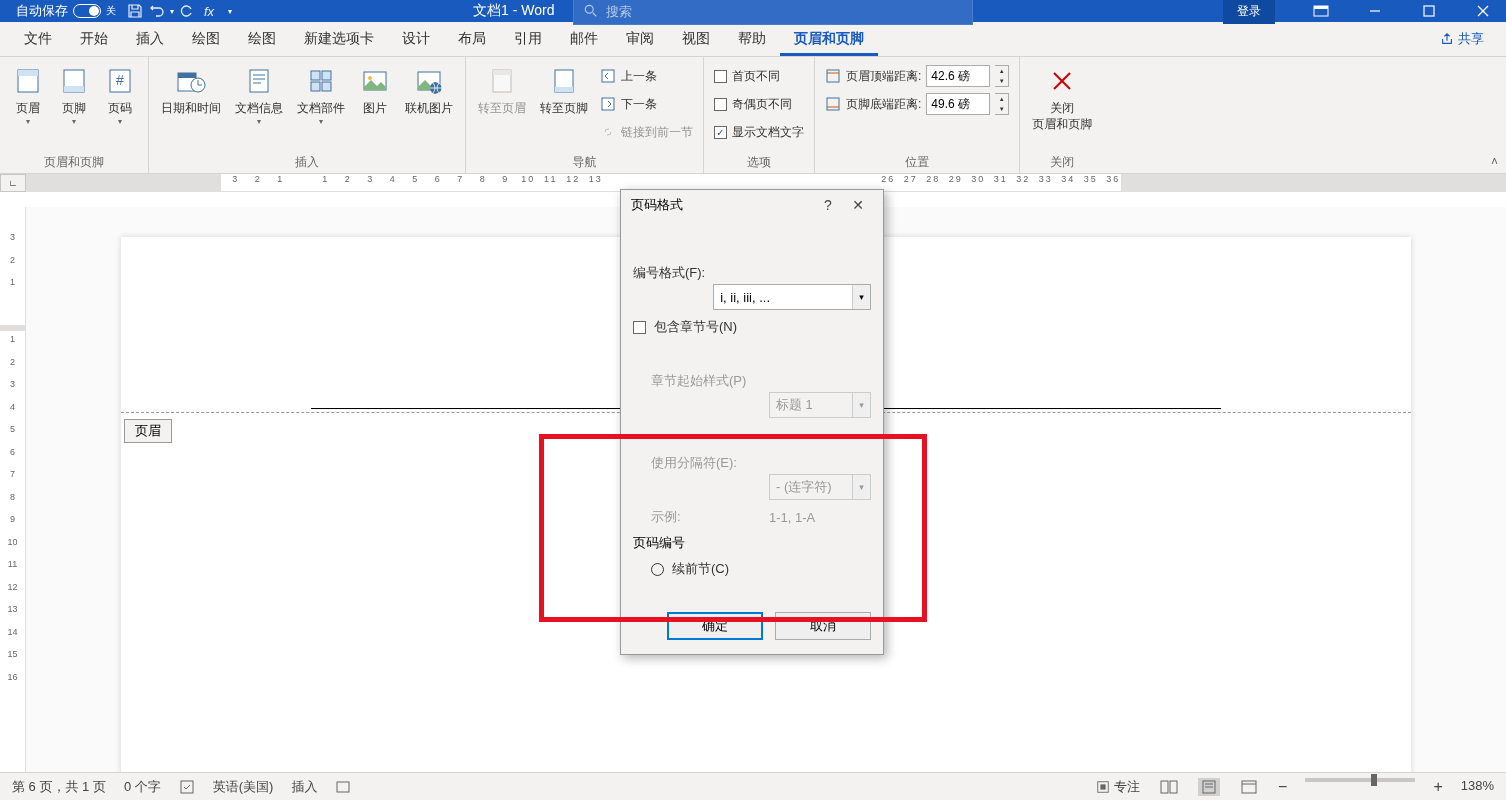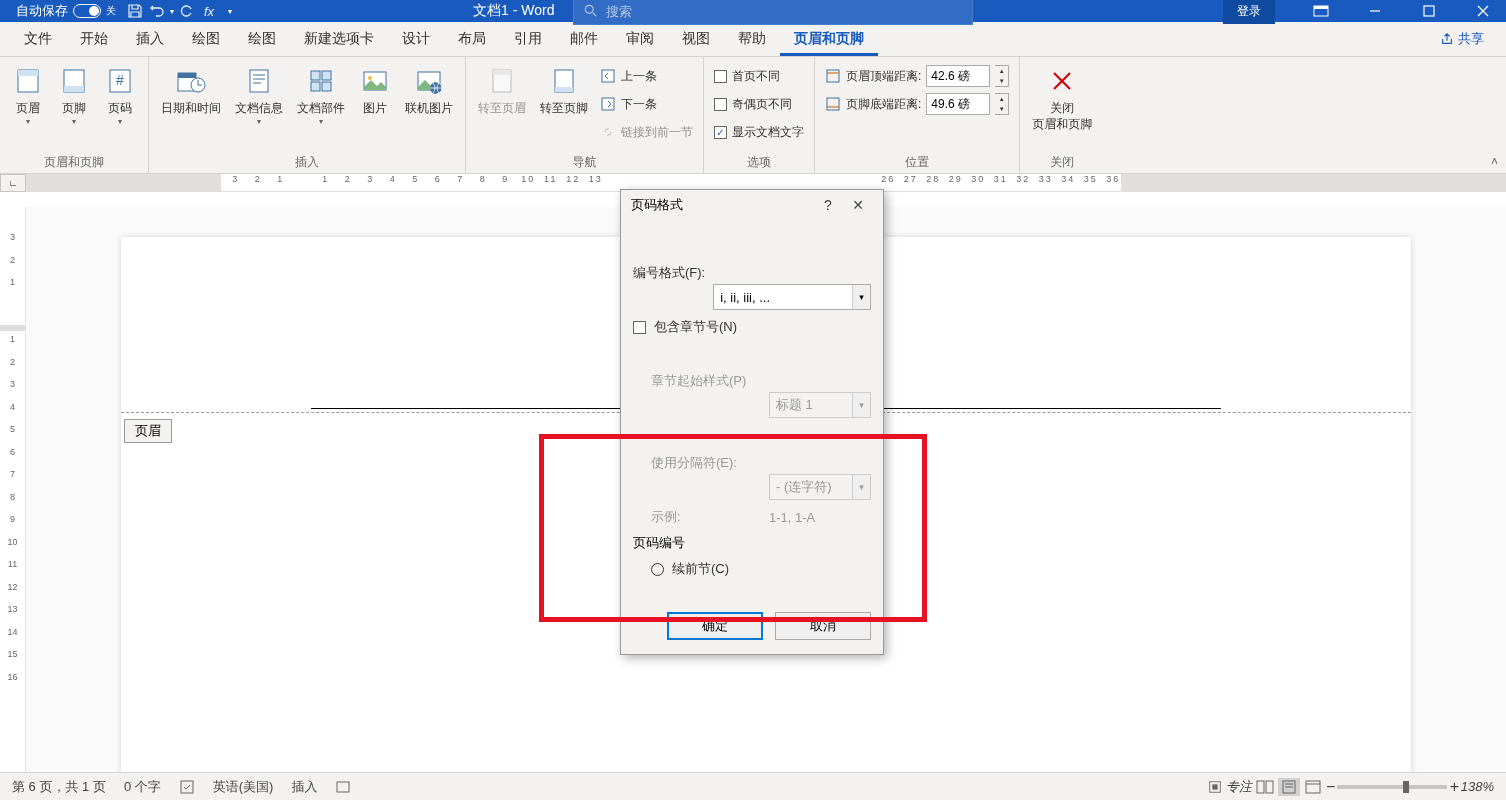--- a/index.html
+++ b/index.html
@@ -86,21 +86,21 @@
 .dlg-btn { width: 96px; height: 28px; border: 1px solid #ababab; background: #efefef; font-size: 13px; }
 .dlg-btn.primary { border: 2px solid #0078d4; }
 fieldset.page-num-section { border: none; border-top: 1px solid transparent; margin-top: 8px; }
 fieldset.page-num-section legend { font-size: 13px; padding-right: 6px; }
 
 
 .redbox { position: absolute; left: 539px; top: 434px; width: 388px; height: 188px; border: 5px solid #e81123; z-index: 200; pointer-events: none; }
 
 
 .statusbar { position: absolute; bottom: 0; left: 0; right: 0; height: 28px; background: #f3f2f1; border-top: 1px solid #d4d4d4; display: flex; align-items: center; font-size: 13px; color: #444; padding: 0 12px; gap: 18px; }
-.statusbar .right { margin-left: auto; display: flex; align-items: center; gap: 2px; font-style: italic; }
+.statusbar .right { margin-left: auto; display: flex; gap: 18px; }
 .view-btn { width: 22px; height: 18px; display: flex; align-items: center; justify-content: center; }
 .view-btn.active { background: #d0d0d0; }
 .zoom-slider { width: 110px; height: 4px; background: #c8c6c4; position: relative; }
 .zoom-slider::after { content: ""; position: absolute; left: 60%; top: -4px; width: 6px; height: 12px; background: #666; }
 
 svg { display: block; }
 </style>
 </head>
 <body>
 

